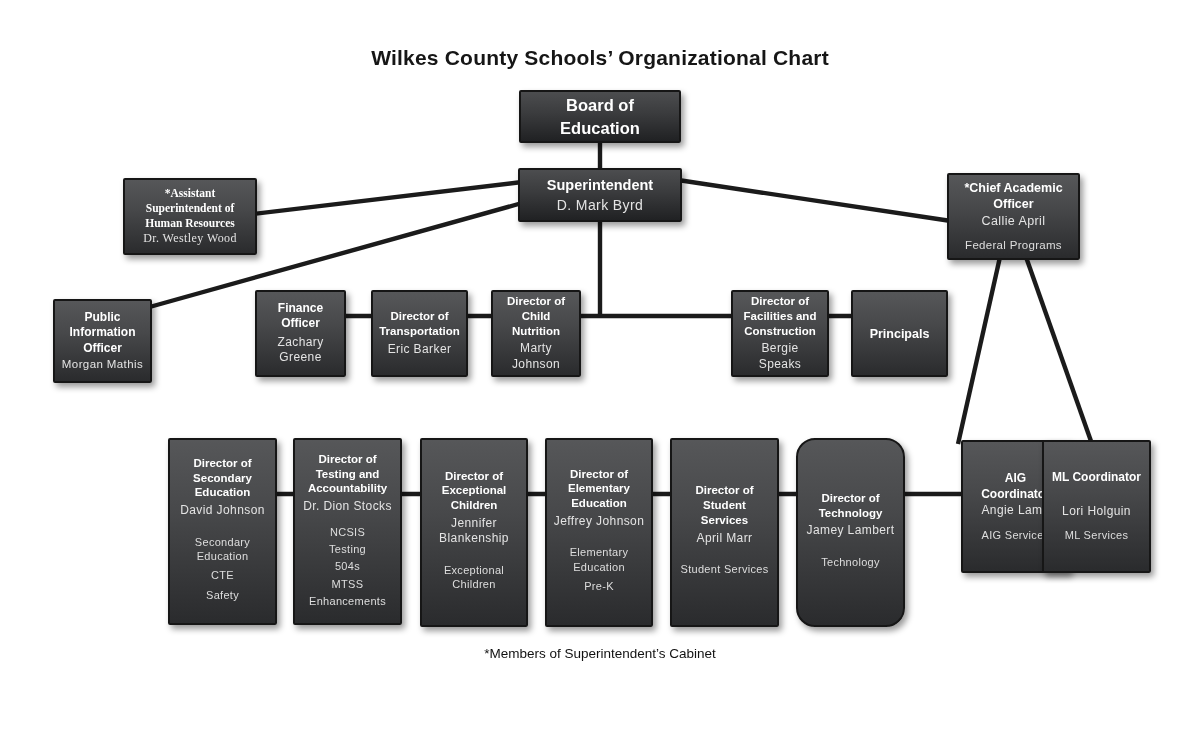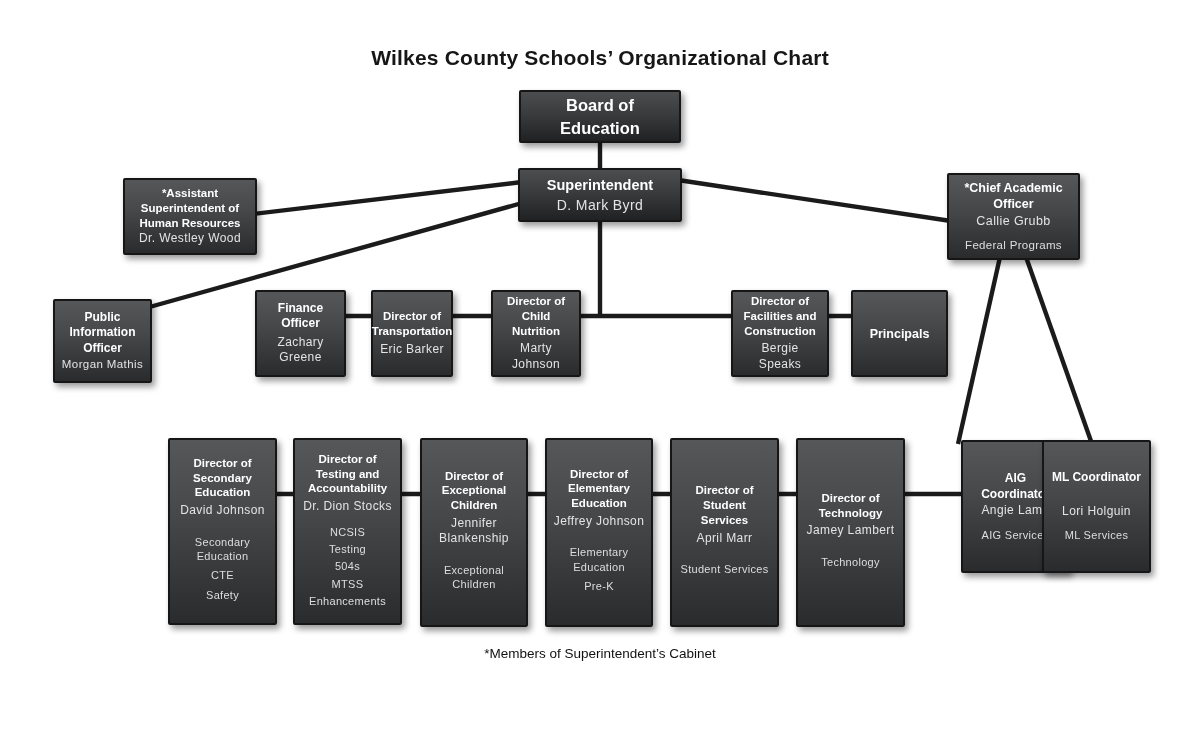--- a/index.html
+++ b/index.html
@@ -110,44 +110,44 @@
 
   <div class="node lg dark" style="left:519px; top:90px; width:162px; height:53px;">
     <div class="n-title">Board of Education</div>
   </div>
 
   <div class="node md dark" style="left:518px; top:168px; width:164px; height:54px;">
     <div class="n-title">Superintendent</div>
     <div class="n-name">D. Mark Byrd</div>
   </div>
 
-  <div class="node" style="left:123px; top:178px; width:134px; height:77px;">
+  <div class="node" style="left:123px; top:178px; width:134px; height:77px;font-family:Liberation Serif, serif;">
     <div class="n-title">*Assistant Superintendent of Human Resources</div>
     <div class="n-name" style="margin-top:1px;">Dr. Westley Wood</div>
   </div>
 
   <div class="node" style="left:947px; top:173px; width:133px; height:87px;">
     <div class="n-title" style="font-size:12.5px;">*Chief Academic Officer</div>
-    <div class="n-name" style="margin-top:1px; font-size:12.5px;">Callie Grubb</div>
+    <div class="n-name" style="margin-top:1px; font-size:12.5px;">Callie April</div>
     <div class="n-areas" style="margin-top:8px;">
       <div class="n-area" style="margin:0; font-size:11.5px;">Federal Programs</div>
     </div>
   </div>
 
   <div class="node" style="left:53px; top:299px; width:99px; height:84px;">
     <div class="n-title" style="font-size:12px;">Public Information Officer</div>
     <div class="n-name" style="margin-top:1px; font-size:11.5px;">Morgan Mathis</div>
   </div>
 
   <div class="node" style="left:255px; top:290px; width:91px; height:87px;">
     <div class="n-title" style="font-size:12px;">Finance Officer</div>
     <div class="n-name">Zachary Greene</div>
   </div>
 
-  <div class="node" style="left:371px; top:290px; width:82px; height:87px;">
+  <div class="node" style="left:371px; top:290px; width:97px; height:87px;">
     <div class="n-title">Director of Transportation</div>
     <div class="n-name">Eric Barker</div>
   </div>
 
   <div class="node" style="left:491px; top:290px; width:90px; height:87px;">
     <div class="n-title">Director of Child Nutrition</div>
     <div class="n-name">Marty Johnson</div>
   </div>
 
 
@@ -200,21 +200,21 @@
   </div>
 
   <div class="node" style="left:670px; top:438px; width:109px; height:189px;">
     <div class="n-title">Director of Student Services</div>
     <div class="n-name">April Marr</div>
     <div class="n-areas">
       <div class="n-area">Student Services</div>
     </div>
   </div>
 
-  <div class="node" style="left:796px; top:438px; width:109px; height:189px;">
+  <div class="node" style="left:796px; top:438px; width:109px; height:189px;border-radius:19px;">
     <div class="n-title">Director of Technology</div>
     <div class="n-name">Jamey Lambert</div>
     <div class="n-areas">
       <div class="n-area">Technology</div>
     </div>
   </div>
 
   <div class="node" style="left:923px; top:440px; width:109px; height:133px;margin-left:38px;">
     <div class="n-title" style="font-size:12px;">AIG Coordinator</div>
     <div class="n-name" style="margin-top:1px;">Angie Lamb</div>

